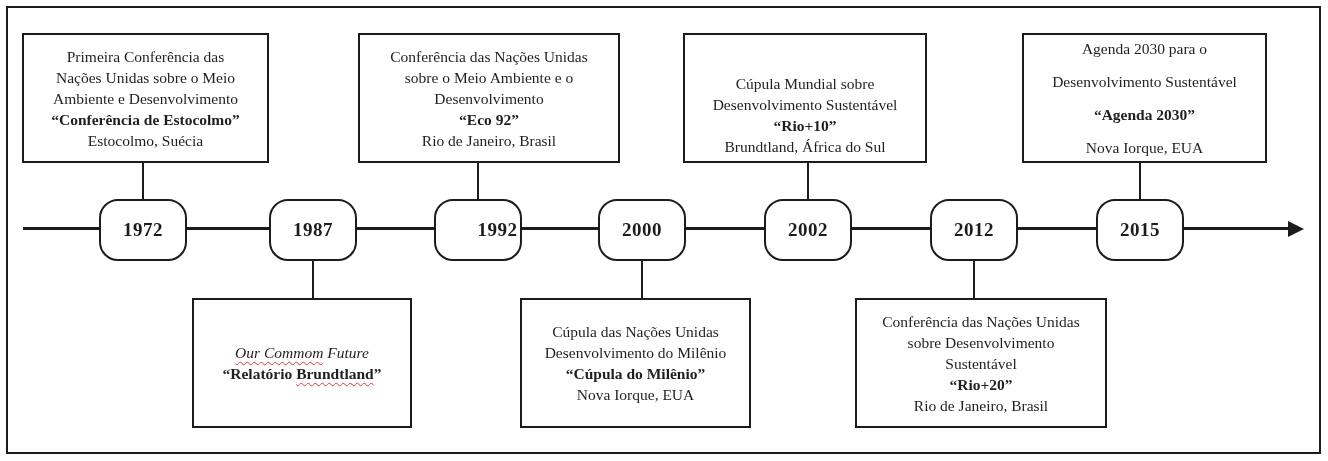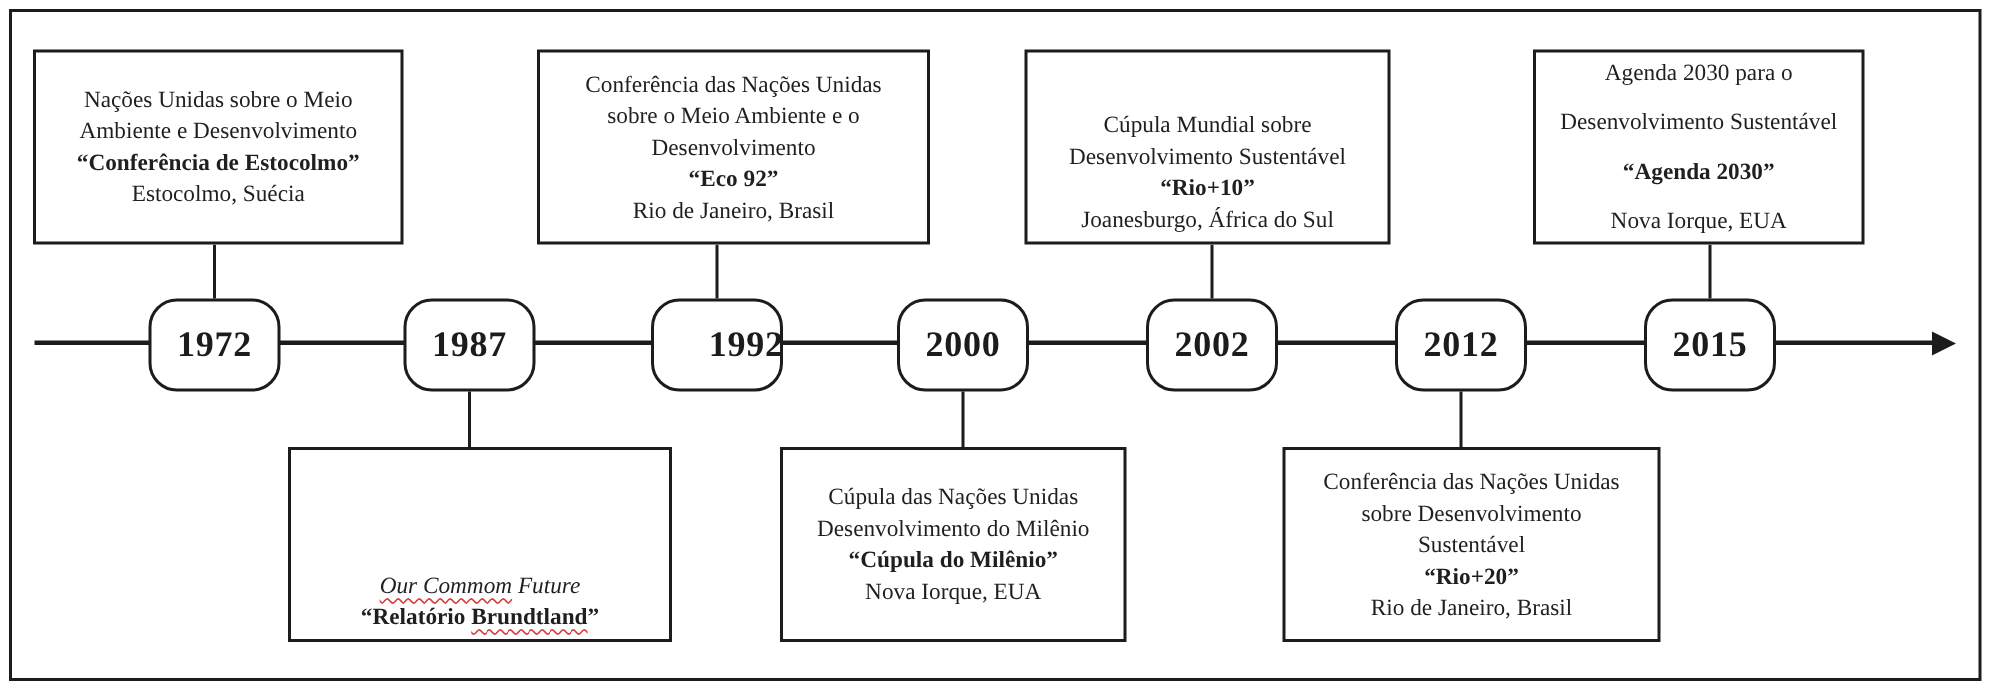--- a/index.html
+++ b/index.html
@@ -41,21 +41,21 @@
     width: 88px;
     height: 62px;
     box-sizing: border-box;
     background: #ffffff;
     border: 2.5px solid #1c1c1c;
     border-radius: 19px;
     display: flex;
     align-items: center;
     justify-content: center;
     font-weight: bold;
-    font-size: 24px;
+    font-size: 19px;
     color: #1c1c1c;
     letter-spacing: 0.5px;
     z-index: 3;
   }
   .event-box {
     position: absolute;
     box-sizing: border-box;
     height: 130px;
     background: #ffffff;
     border: 2px solid #1c1c1c;
@@ -93,28 +93,29 @@
 <body>
 
 <div id="canvas">
   <div class="outer-frame"></div>
   <div class="timeline-axis" style="left:23px; width:1266px;"></div>
   <div class="timeline-arrowhead" style="left:1288px;"></div>
   <div id="events-layer">
       <div class="event-connector" style="left: 142px; top: 163px; height: 36px;"></div>
       <div class="year-node" style="left: 99px;">1972</div>
       <div class="event-box above" style="left: 22px; width: 247px;">
+        <div class="event-line regular"><span>Primeira Conferência das</span></div>
         <div class="event-line regular"><span>Nações Unidas sobre o Meio</span></div>
         <div class="event-line regular"><span>Ambiente e Desenvolvimento</span></div>
         <div class="event-line bold"><span>“Conferência de Estocolmo”</span></div>
         <div class="event-line regular"><span>Estocolmo, Suécia</span></div>
       </div>
       <div class="event-connector" style="left: 312px; top: 261px; height: 37px;"></div>
       <div class="year-node" style="left: 269px;">1987</div>
-      <div class="event-box below" style="left: 192px; width: 256px; justify-content: flex-end;">
+      <div class="event-box below" style="left: 192px; width: 220px;">
         <div class="event-line italic"><span class="squiggle">Our Commom</span><span> Future</span></div>
         <div class="event-line bold"><span>“Relatório </span><span class="squiggle">Brundtland</span><span>”</span></div>
       </div>
       <div class="event-connector" style="left: 477px; top: 163px; height: 36px;"></div>
       <div class="year-node" style="left: 434px; padding-left: 39px;">1992</div>
       <div class="event-box above" style="left: 358px; width: 262px;">
         <div class="event-line regular"><span>Conferência das Nações Unidas</span></div>
         <div class="event-line regular"><span>sobre o Meio Ambiente e o</span></div>
         <div class="event-line regular"><span>Desenvolvimento</span></div>
         <div class="event-line bold"><span>“Eco 92”</span></div>
@@ -127,33 +128,33 @@
         <div class="event-line regular"><span>Desenvolvimento do Milênio</span></div>
         <div class="event-line bold"><span>“Cúpula do Milênio”</span></div>
         <div class="event-line regular"><span>Nova Iorque, EUA</span></div>
       </div>
       <div class="event-connector" style="left: 807px; top: 163px; height: 36px;"></div>
       <div class="year-node" style="left: 764px;">2002</div>
       <div class="event-box above" style="left: 683px; width: 244px; justify-content: flex-end;">
         <div class="event-line regular"><span>Cúpula Mundial sobre</span></div>
         <div class="event-line regular"><span>Desenvolvimento Sustentável</span></div>
         <div class="event-line bold"><span>“Rio+10”</span></div>
-        <div class="event-line regular"><span>Joanesburgo, África do Sul</span></div>
+        <div class="event-line regular"><span>Brundtland, África do Sul</span></div>
       </div>
       <div class="event-connector" style="left: 973px; top: 261px; height: 37px;"></div>
       <div class="year-node" style="left: 930px;">2012</div>
       <div class="event-box below" style="left: 855px; width: 252px;">
         <div class="event-line regular"><span>Conferência das Nações Unidas</span></div>
         <div class="event-line regular"><span>sobre Desenvolvimento</span></div>
         <div class="event-line regular"><span>Sustentável</span></div>
         <div class="event-line bold"><span>“Rio+20”</span></div>
         <div class="event-line regular"><span>Rio de Janeiro, Brasil</span></div>
       </div>
       <div class="event-connector" style="left: 1139px; top: 163px; height: 36px;"></div>
       <div class="year-node" style="left: 1096px;">2015</div>
-      <div class="event-box above" style="left: 1022px; width: 221px; gap: 12px;">
+      <div class="event-box above" style="left: 1022px; width: 245px; gap: 12px;">
         <div class="event-line regular"><span>Agenda 2030 para o</span></div>
         <div class="event-line regular"><span>Desenvolvimento Sustentável</span></div>
         <div class="event-line bold"><span>“Agenda 2030”</span></div>
         <div class="event-line regular"><span>Nova Iorque, EUA</span></div>
       </div>
     </div>
 </div>
 
 </body></html>

